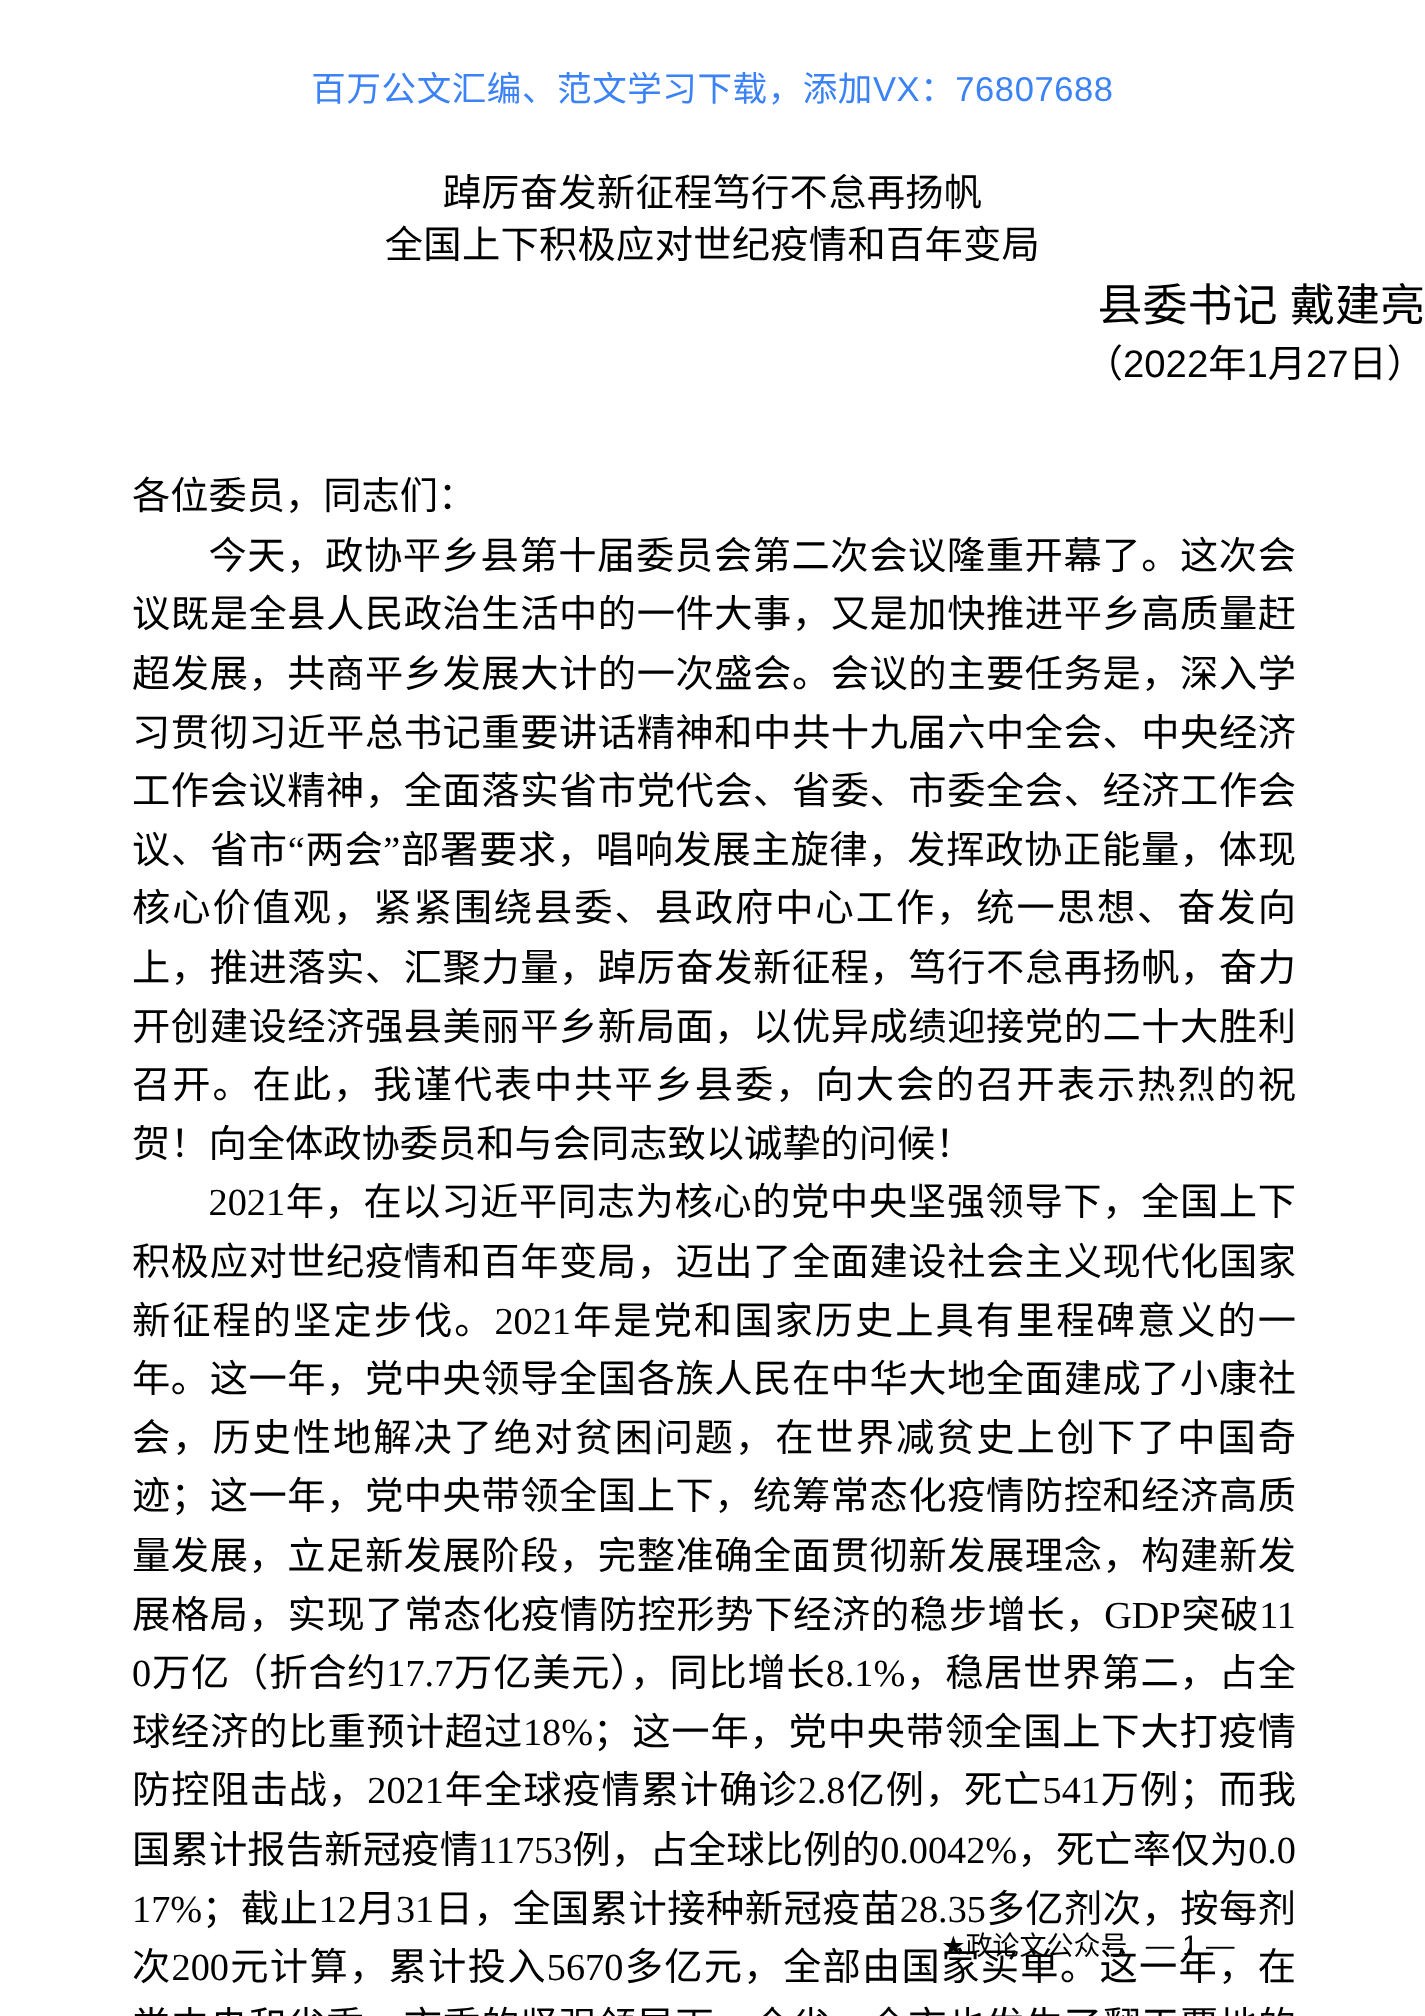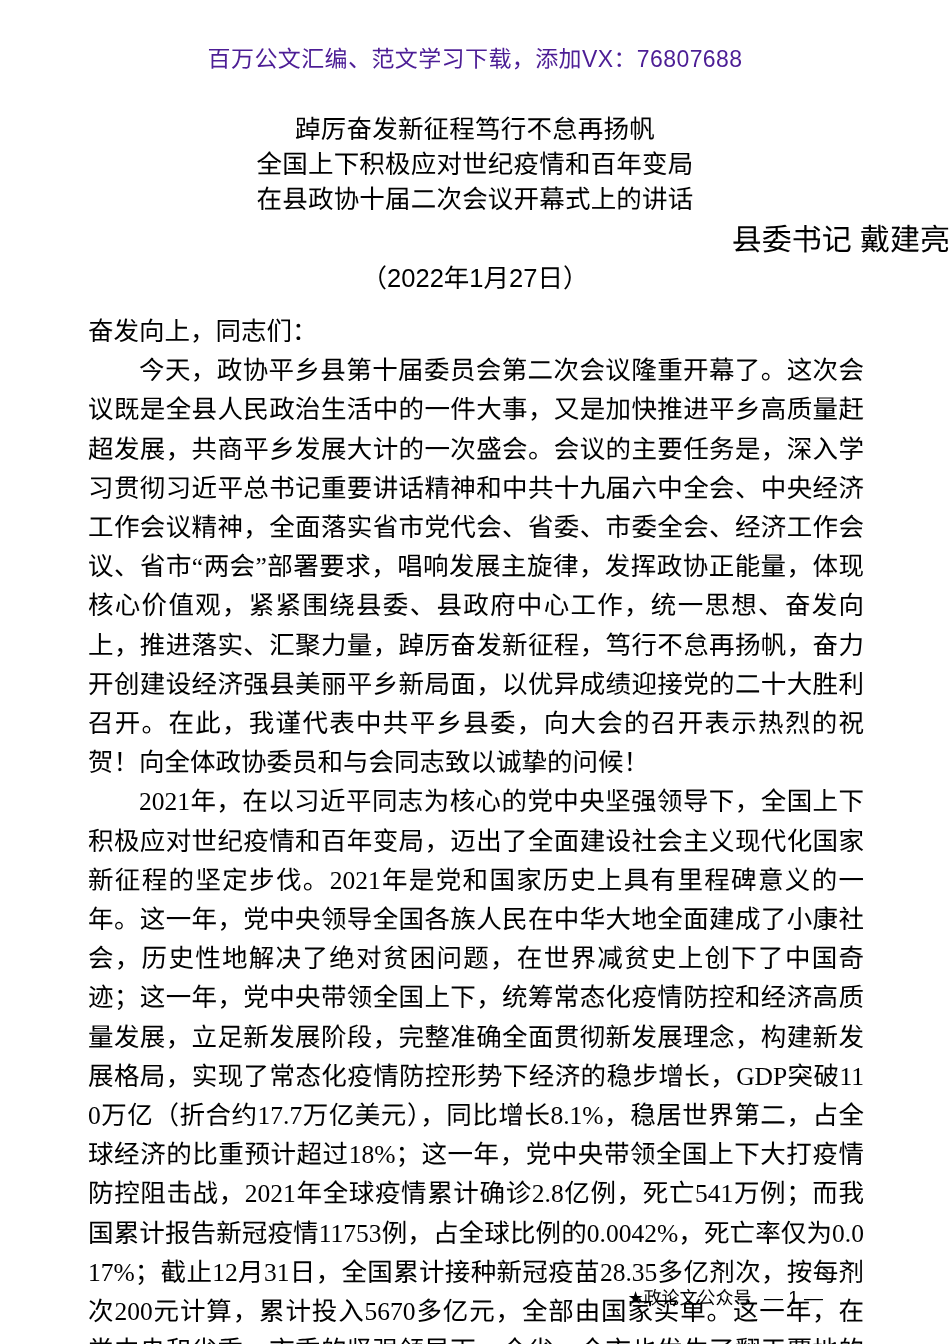--- a/index.html
+++ b/index.html
@@ -56,20 +56,21 @@
     line-height: 35px;
     margin-top: 5px;
     white-space: nowrap;
     text-align: right;
   }
   .dateline {
     font-size: 25.5px;
     line-height: 35px;
     margin-top: 4px;
     white-space: nowrap;
+    text-align: right;
   }
 
   
   .body-text {
     position: absolute;
     top: 312px;
     left: 88px;
     width: 776px;
   }
   .para {
@@ -112,32 +113,31 @@
   .footer-pageno {
     font-size: 19px;
     padding-left: 7px;
   }
 </style>
 </head>
 <body>
 
 <div class="page">
 
-  <div class="watermark" style="color: #4c1d95;">百万公文汇编、范文学习下载，添加VX：76807688</div>
+  <div class="watermark" style="color: #3b82f6;">百万公文汇编、范文学习下载，添加VX：76807688</div>
 
   <div class="title-block">
     <div class="title-line">踔厉奋发新征程笃行不怠再扬帆</div>
     <div class="title-line">全国上下积极应对世纪疫情和百年变局</div>
-    <div class="title-line">在县政协十届二次会议开幕式上的讲话</div>
     <div class="byline">县委书记  戴建亮</div>
     <div class="dateline">（2022年1月27日）</div>
   </div>
 
   <div class="body-text">
-    <p class="para salutation">奋发向上，同志们：</p>
+    <p class="para salutation">各位委员，同志们：</p>
     <p class="para indent">今天，政协平乡县第十届委员会第二次会议隆重开幕了。这次会议既是全县人民政治生活中的一件大事，又是加快推进平乡高质量赶超发展，共商平乡发展大计的一次盛会。会议的主要任务是，深入学习贯彻习近平总书记重要讲话精神和中共十九届六中全会、中央经济工作会议精神，全面落实省市党代会、省委、市委全会、经济工作会议、省市“两会”部署要求，唱响发展主旋律，发挥政协正能量，体现核心价值观，紧紧围绕县委、县政府中心工作，统一思想、奋发向上，推进落实、汇聚力量，踔厉奋发新征程，笃行不怠再扬帆，奋力开创建设经济强县美丽平乡新局面，以优异成绩迎接党的二十大胜利召开。在此，我谨代表中共平乡县委，向大会的召开表示热烈的祝贺！向全体政协委员和与会同志致以诚挚的问候！</p>
     <p class="para indent">2021年，在以习近平同志为核心的党中央坚强领导下，全国上下积极应对世纪疫情和百年变局，迈出了全面建设社会主义现代化国家新征程的坚定步伐。2021年是党和国家历史上具有里程碑意义的一年。这一年，党中央领导全国各族人民在中华大地全面建成了小康社会，历史性地解决了绝对贫困问题，在世界减贫史上创下了中国奇迹；这一年，党中央带领全国上下，统筹常态化疫情防控和经济高质量发展，立足新发展阶段，完整准确全面贯彻新发展理念，构建新发展格局，实现了常态化疫情防控形势下经济的稳步增长，GDP突破110万亿（折合约17.7万亿美元），同比增长8.1%，稳居世界第二，占全球经济的比重预计超过18%；这一年，党中央带领全国上下大打疫情防控阻击战，2021年全球疫情累计确诊2.8亿例，死亡541万例；而我国累计报告新冠疫情11753例，占全球比例的0.0042%，死亡率仅为0.017%；截止12月31日，全国累计接种新冠疫苗28.35多亿剂次，按每剂次200元计算，累计投入5670多亿元，全部由国家买单。这一年，在党中央和省委、市委的坚强领导下，全省、全市也发生了翻天覆地的变化，京津冀协同发展取得新进展，雄</p>
   </div>
 
   <div class="footer">
     <span class="footer-inner">
       <span class="footer-brand">★政论文公众号</span>
       <span class="footer-pageno">— 1 —</span>
     </span>
   </div>

